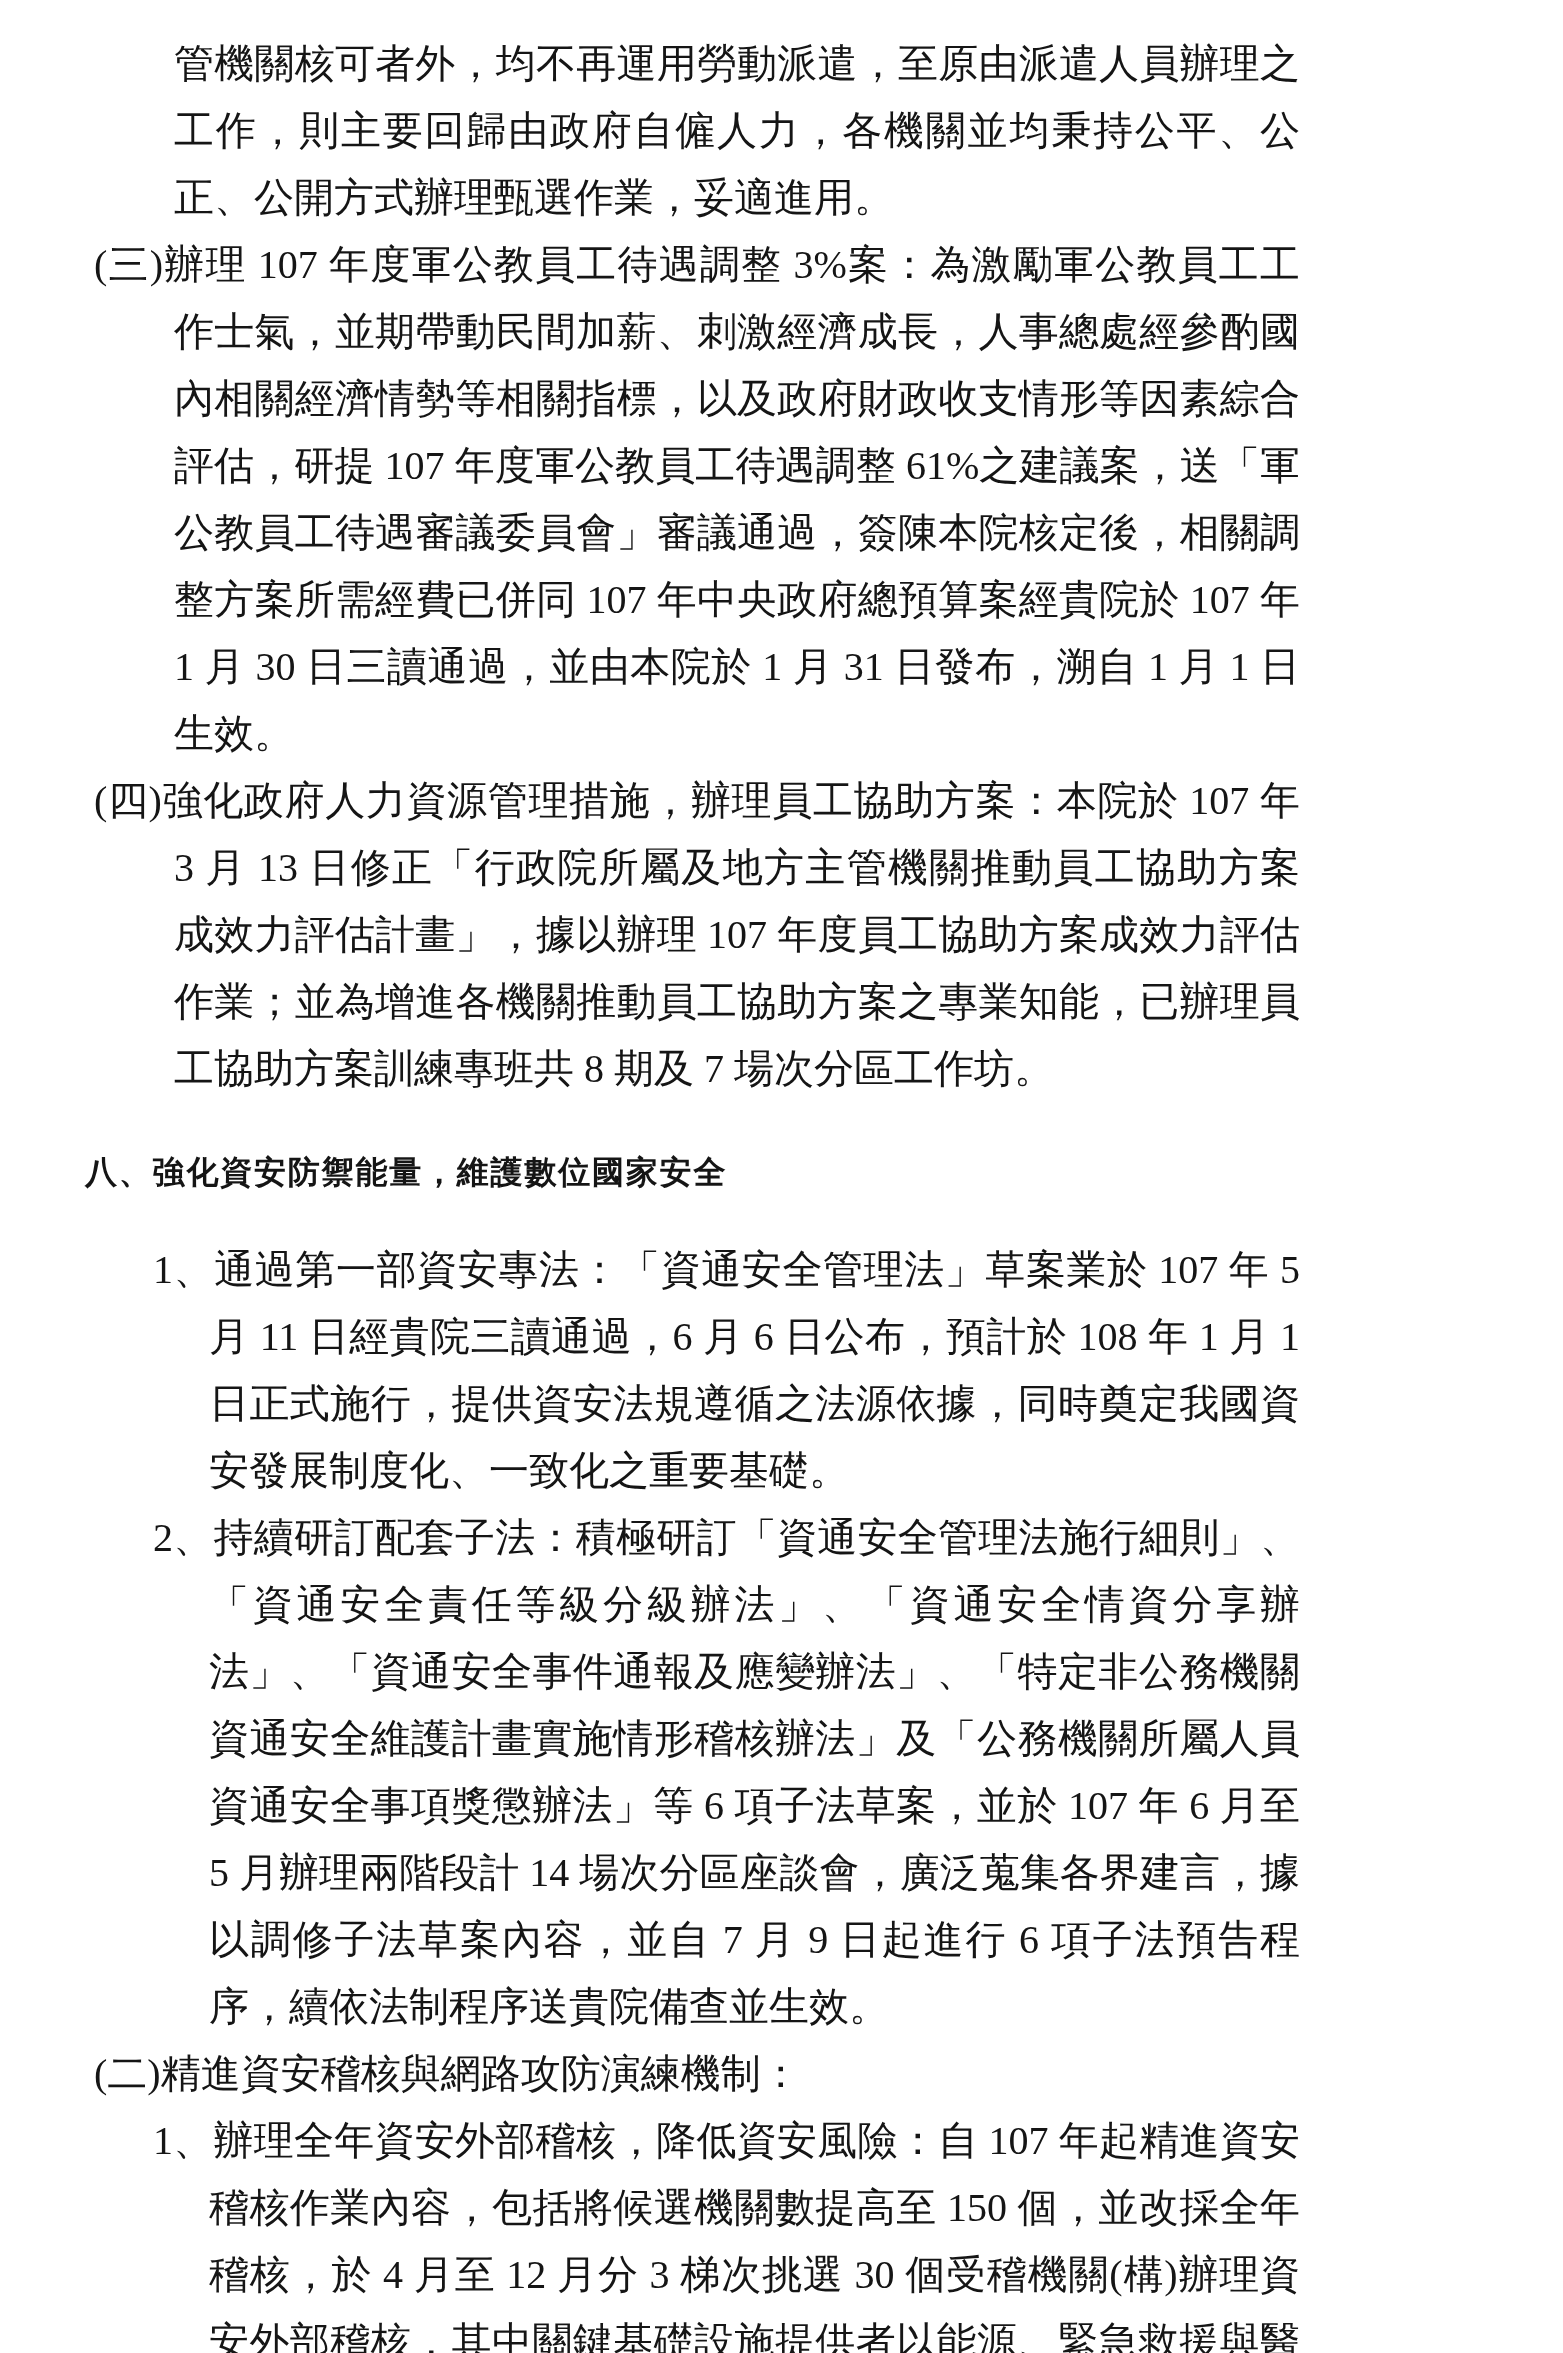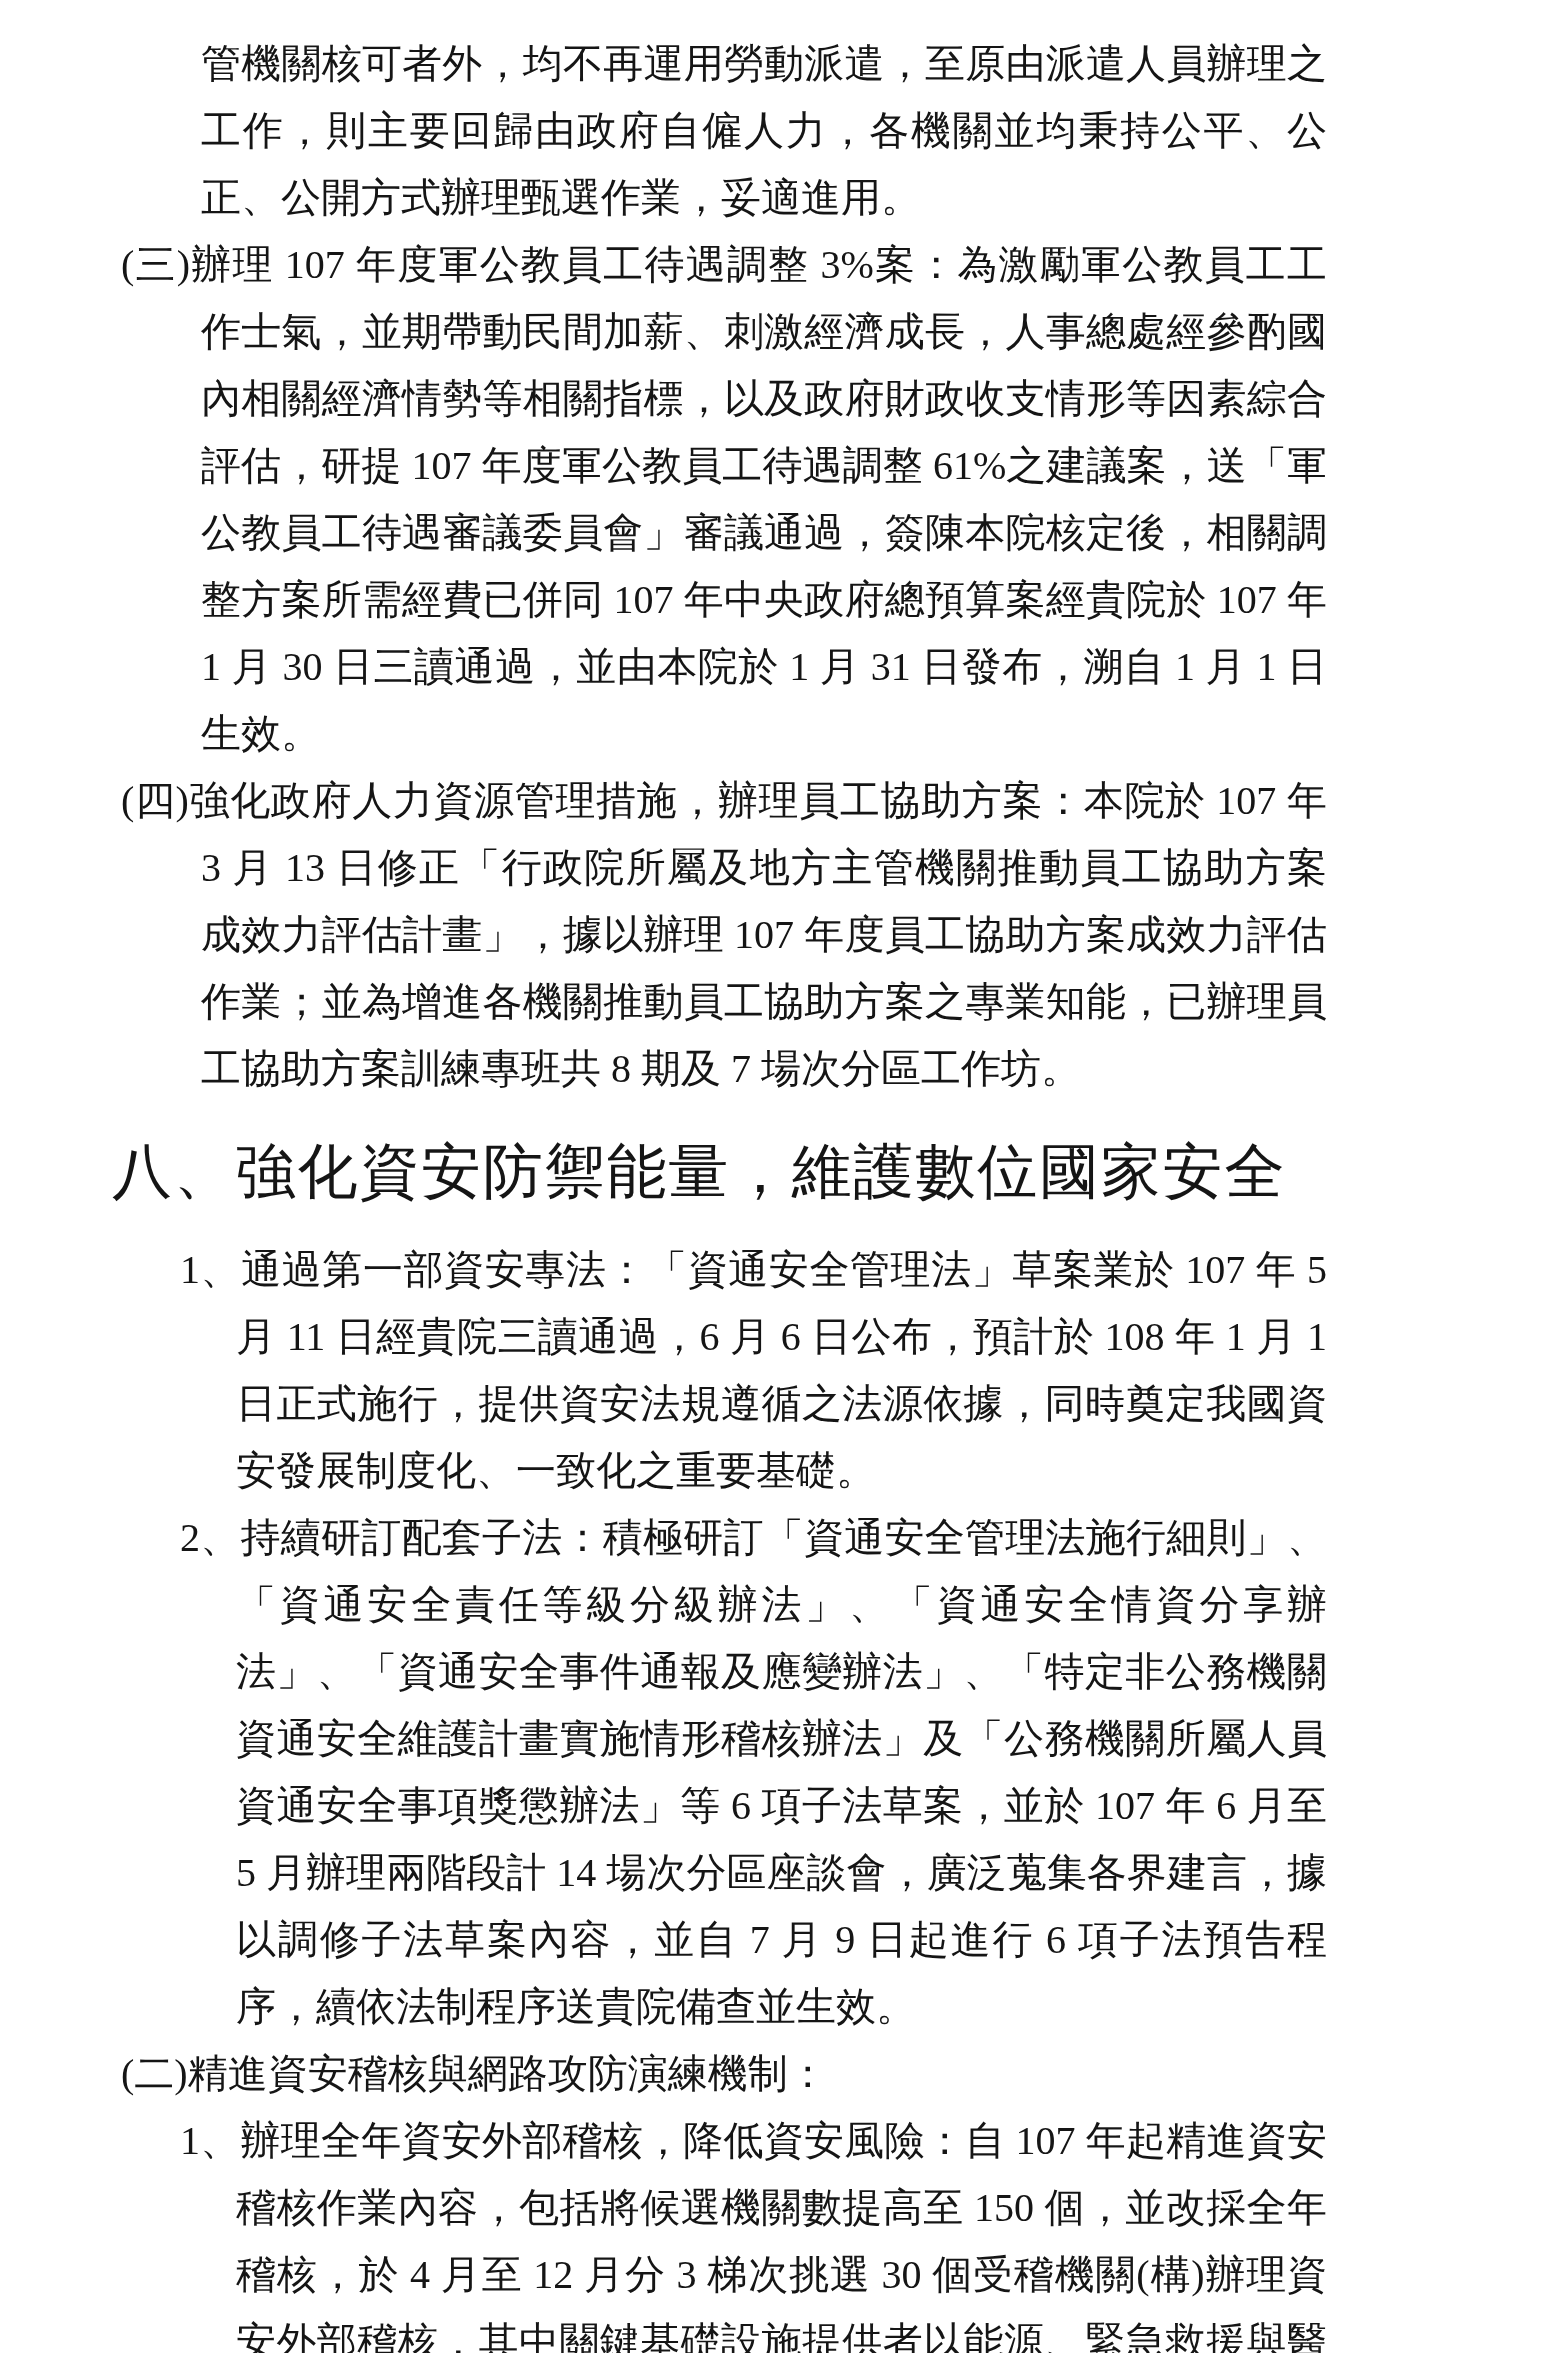--- a/index.html
+++ b/index.html
@@ -9,36 +9,35 @@
     position: relative;
     width: 1352px;
     height: 2354px;
     background: #ffffff;
     color: #151515;
     font-family: "Liberation Serif", "DejaVu Serif", serif;
     font-size: 40px;
     line-height: 67px;
     padding: 30px 52px 24px 94px;
     overflow: hidden;
-    margin-left: 27px;
   }
   .para {
     text-align: justify;
     text-justify: inter-character;
   }
   
   .cont { padding-left: 80px; }
   
   .l1 { padding-left: 80px; text-indent: -80px; }
   
   .l2 { padding-left: 115px; text-indent: -56px; font-family: Liberation Serif, serif; }
   .label { white-space: nowrap; }
   .heading {
-    font-size: 60px;
-    font-weight: 400;
+    font-size: 32px;
+    font-weight: 700;
     line-height: 70px;
     letter-spacing: 1.8px;
     margin: 35px 0 29px -9px;
     text-align: left;
     text-indent: 0;
     font-family: "Liberation Serif", "DejaVu Serif", serif;
   }
 </style>
 </head>
 <body>

